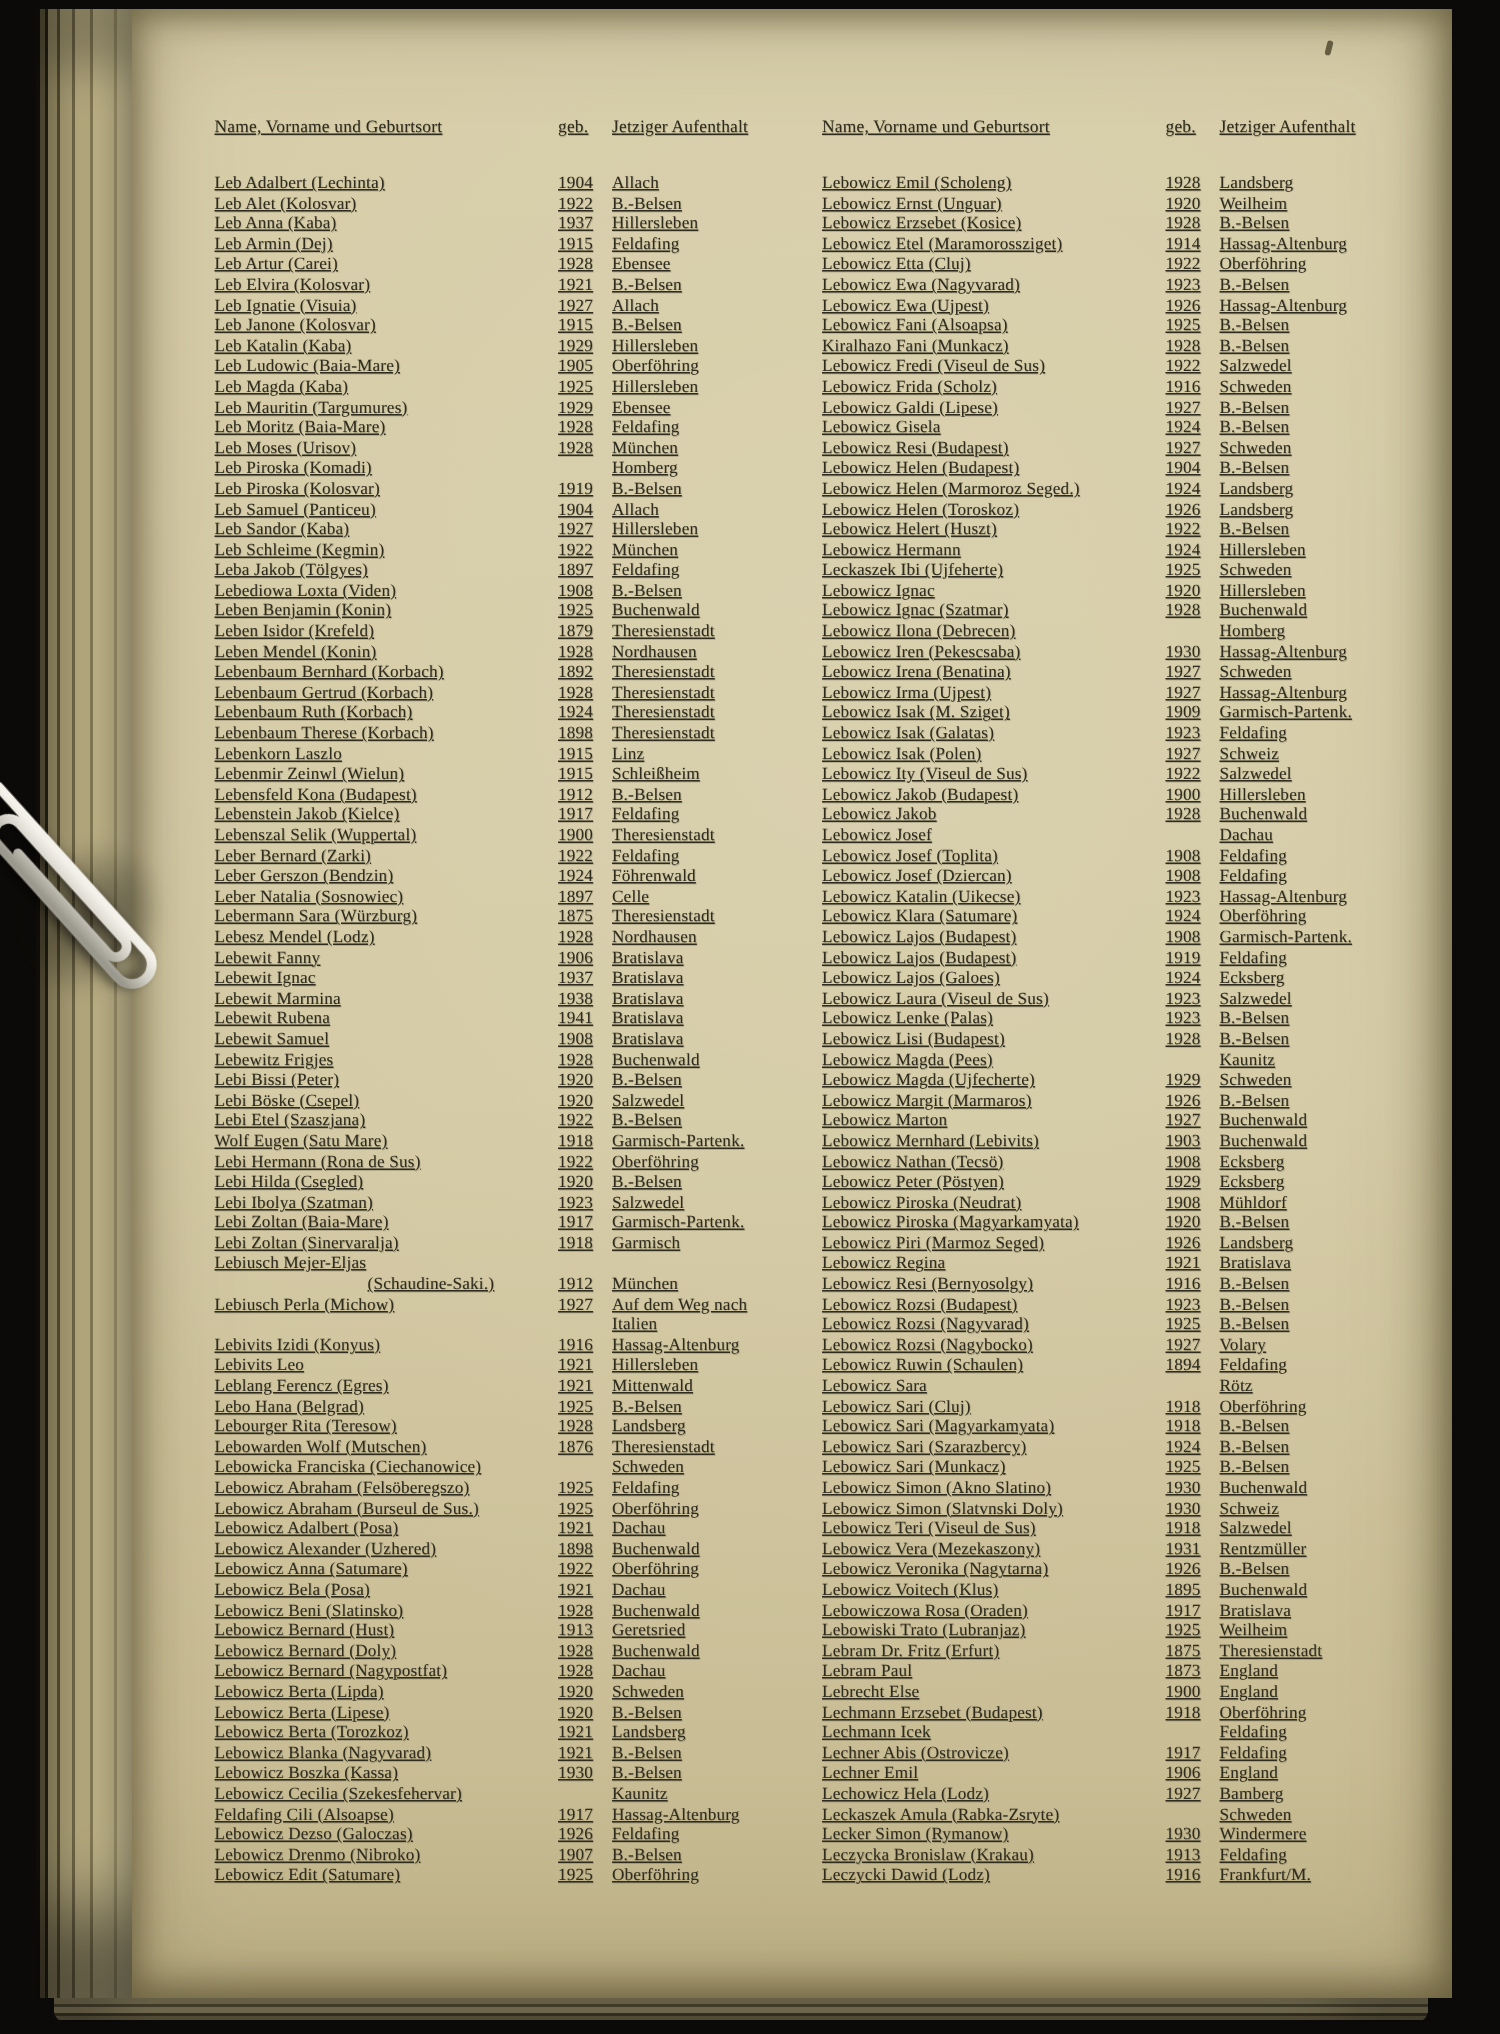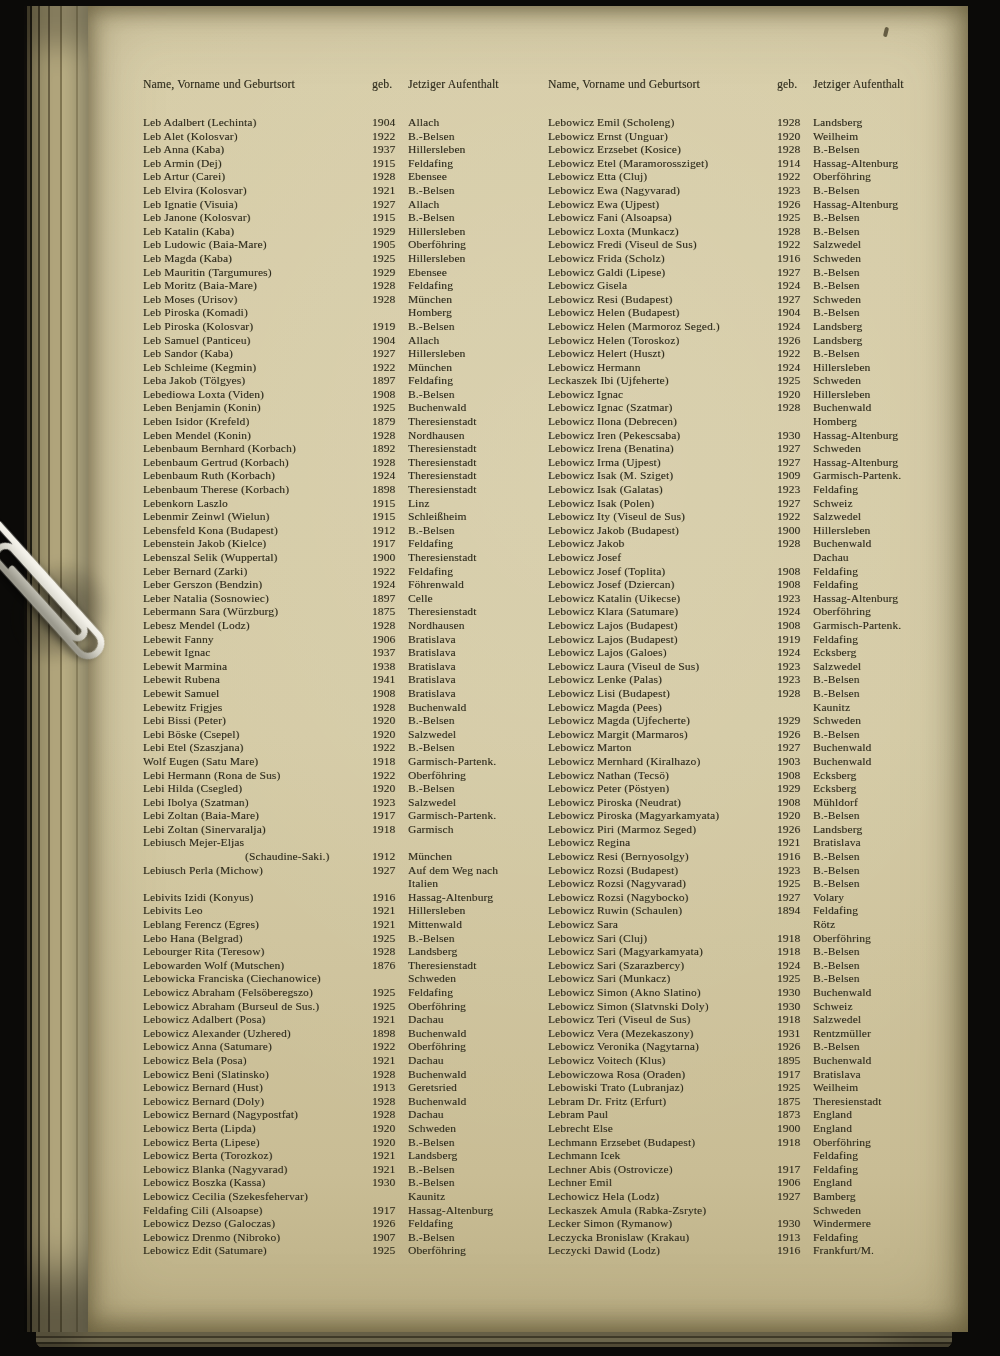--- a/index.html
+++ b/index.html
@@ -61,23 +61,23 @@
   
   .col{
     position:absolute; top:78px; width:398px; z-index:3;
     color:#2f2c1e; font-size:11.4px; letter-spacing:0.15px;
     text-shadow:0.4px 0.4px 0.6px rgba(50,45,25,0.35);
   }
   .col-left{ left:143px; }
   .col-right{ left:548px; }
   .col-header{
     display:grid; grid-template-columns:229px 36px 1fr;
-    height:14px; line-height:14px; font-size:11.6px; white-space:nowrap;
+    height:14px; line-height:14px; font-size:11.6px; white-space:nowrap;text-decoration:underline;
   }
-  .rows{ margin-top:24px; }
+  .rows{ margin-top:24px;text-decoration:underline; }
   .row{
     display:grid; grid-template-columns:229px 36px 1fr;
     height:13.6px; line-height:13.6px; white-space:nowrap;
   }
   .row.indent .c-name{ padding-left:102px; }
 
   
   .clip-shadow{
     position:absolute; left:-12px; top:532px; width:140px; height:160px; z-index:4;
     background:radial-gradient(50% 50% at 50% 50%, rgba(10,9,6,0.55), rgba(10,9,6,0) 70%);
@@ -580,21 +580,21 @@
           <span class="c-name">Lebowicz Ewa (Ujpest)</span>
           <span class="c-geb">1926</span>
           <span class="c-ort">Hassag-Altenburg</span>
         </div>
         <div class="row">
           <span class="c-name">Lebowicz Fani (Alsoapsa)</span>
           <span class="c-geb">1925</span>
           <span class="c-ort">B.-Belsen</span>
         </div>
         <div class="row">
-          <span class="c-name">Lebowicz Loxta (Munkacz)</span>
+          <span class="c-name">Kiralhazo Fani (Munkacz)</span>
           <span class="c-geb">1928</span>
           <span class="c-ort">B.-Belsen</span>
         </div>
         <div class="row">
           <span class="c-name">Lebowicz Fredi (Viseul de Sus)</span>
           <span class="c-geb">1922</span>
           <span class="c-ort">Salzwedel</span>
         </div>
         <div class="row">
           <span class="c-name">Lebowicz Frida (Scholz)</span>
@@ -775,21 +775,21 @@
           <span class="c-name">Lebowicz Margit (Marmaros)</span>
           <span class="c-geb">1926</span>
           <span class="c-ort">B.-Belsen</span>
         </div>
         <div class="row">
           <span class="c-name">Lebowicz Marton</span>
           <span class="c-geb">1927</span>
           <span class="c-ort">Buchenwald</span>
         </div>
         <div class="row">
-          <span class="c-name">Lebowicz Mernhard (Kiralhazo)</span>
+          <span class="c-name">Lebowicz Mernhard (Lebivits)</span>
           <span class="c-geb">1903</span>
           <span class="c-ort">Buchenwald</span>
         </div>
         <div class="row">
           <span class="c-name">Lebowicz Nathan (Tecsö)</span>
           <span class="c-geb">1908</span>
           <span class="c-ort">Ecksberg</span>
         </div>
         <div class="row">
           <span class="c-name">Lebowicz Peter (Pöstyen)</span>

